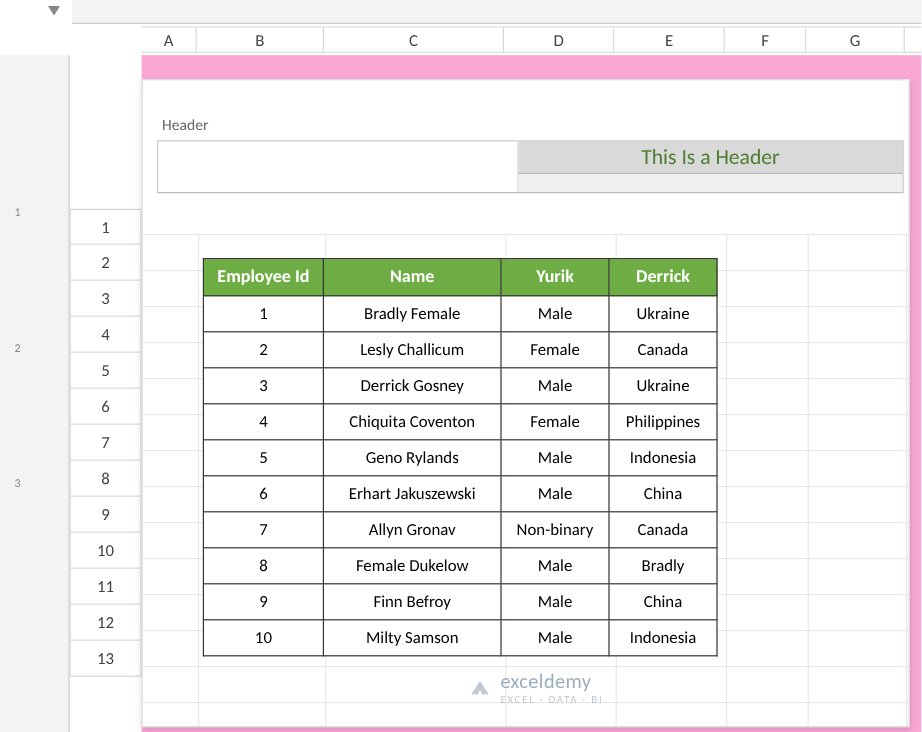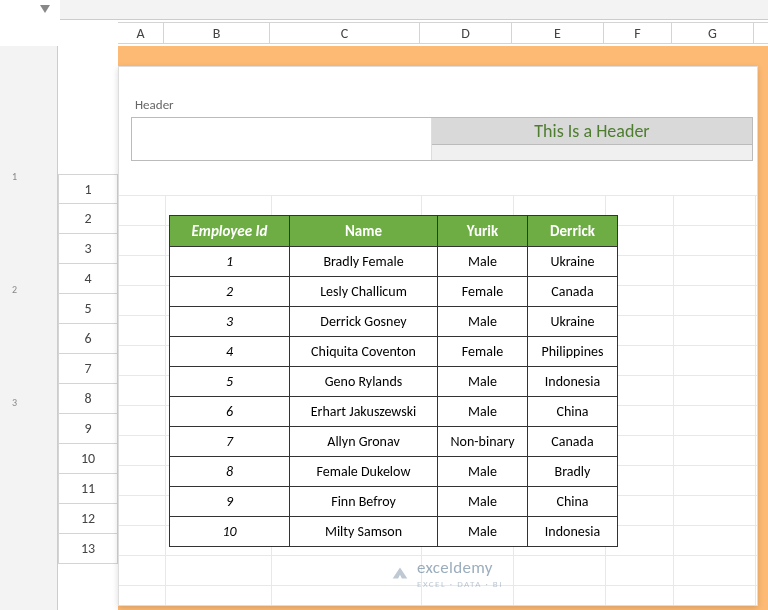--- a/index.html
+++ b/index.html
@@ -84,21 +84,21 @@
     font-size: 10px;
     color: #888;
   }
   .ruler-left-marks div { margin-bottom: 100px; }
   .sheet-area {
     position: absolute;
     top: 46px;
     left: 118px;
     right: 0;
     bottom: 0;
-    background: #fdba74;
+    background: #f9a8d4;
   }
   .sheet-box {
     position: absolute;
     top: 20px;
     left: 0;
     width: 640px;
     height: 540px;
     background: #fff;
     box-shadow: 0 2px 6px rgba(0,0,0,0.15);
     border: 1px solid #ddd;
@@ -171,21 +171,21 @@
     padding: 6px 0;
   }
   .data-table td {
     border: 1px solid #333;
     text-align: center;
     font-size: 14px;
     padding: 6px 0;
     background: #fff;
     height: 18px;
   }
-  .col-emp { width: 120px; font-style: italic; }
+  .col-emp { width: 100px; }
   .col-name { width: 148px; margin-top: 15px; }
   .col-gender { width: 90px; }
   .col-country { width: 90px; }
   .watermark {
     position: absolute;
     top: 490px;
     left: 270px;
     display: flex;
     align-items: center;
     gap: 6px;

